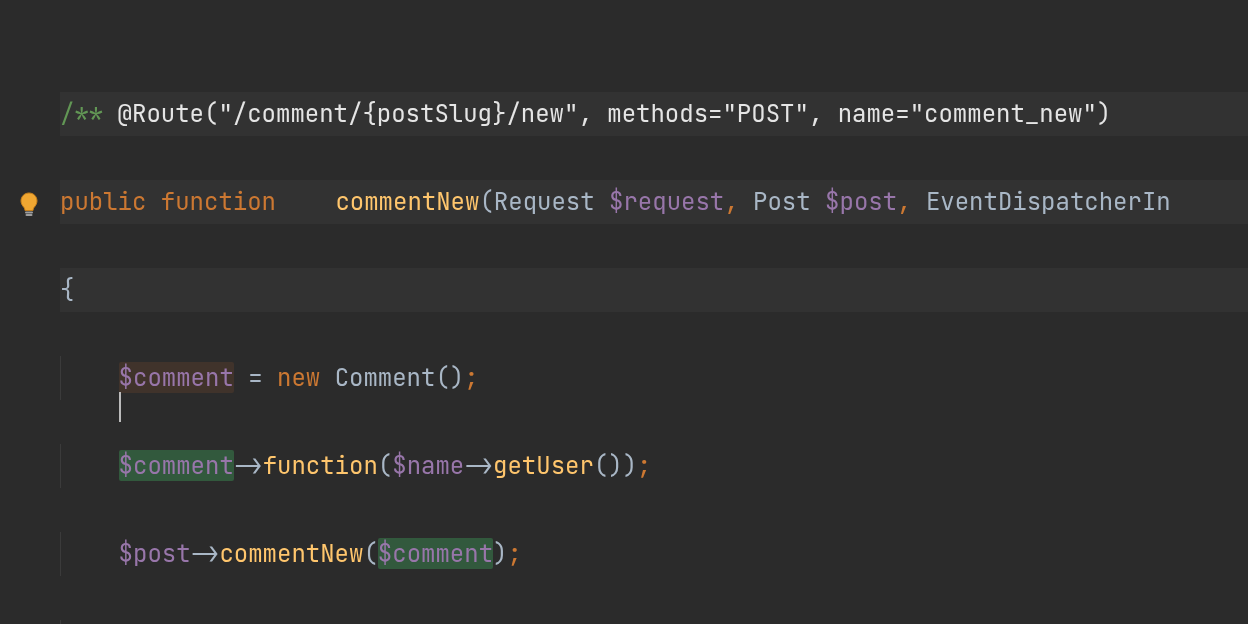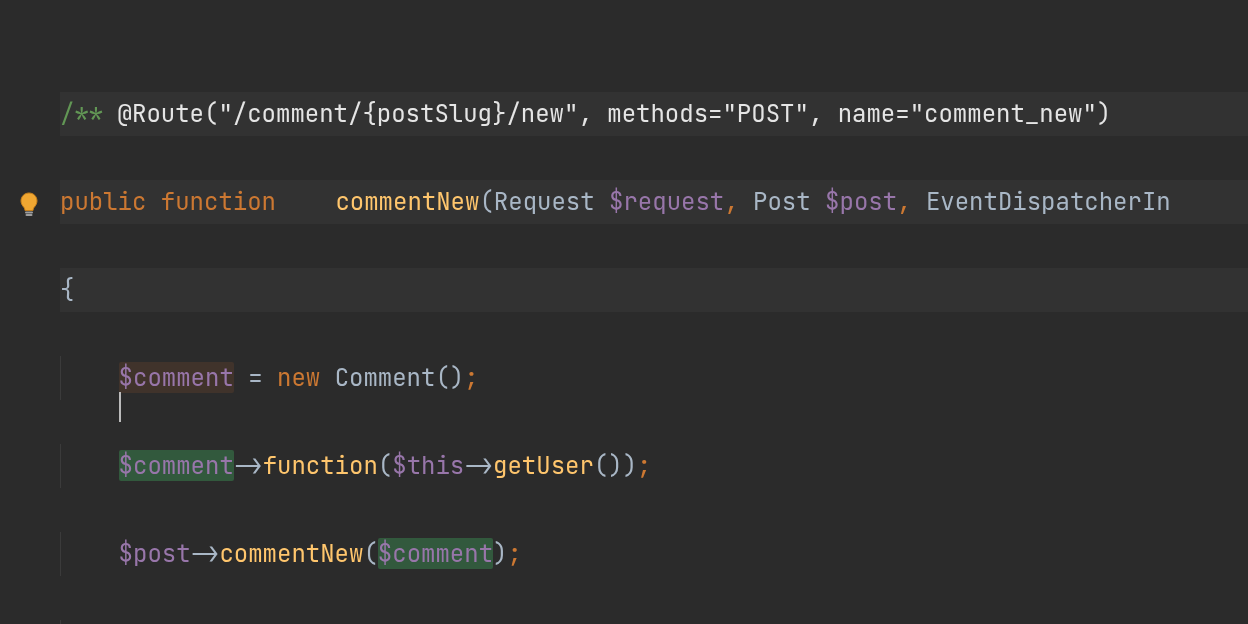--- a/index.html
+++ b/index.html
@@ -106,19 +106,19 @@
         <rect x="7.5" y="22" width="7" height="2" rx="1" fill="#9e9e9e"></rect>
       </svg>
     </div>
   </div>
 
   <div class="code-area">
 <span class="line signature"><span class="c-docstart">/**</span><span class="c-doc"> </span><span class="c-doc">@Route</span><span class="c-doc">(</span><span class="c-doc">"/comment/{postSlug}/new"</span><span class="c-doc">, </span><span class="c-doc">methods=</span><span class="c-doc">"POST"</span><span class="c-doc">, </span><span class="c-doc">name=</span><span class="c-doc">"comment_new"</span><span class="c-doc">)</span></span>
 <span class="line signature"><span class="c-keyword">public</span><span> </span><span class="c-keyword">function</span><span> </span><span class="c-func">commentNew</span><span class="c-paren">(</span><span class="c-class">Request</span><span> </span><span class="c-var">$request</span><span class="c-punct">,</span><span> </span><span class="c-class">Post</span><span> </span><span class="c-var">$post</span><span class="c-punct">,</span><span> </span><span class="c-class">EventDispatcherIn</span></span>
 <span class="line signature"><span class="c-default">{</span></span>
 <span class="line"><span class="indent-guide">    </span><span class="caret"></span><span class="c-var hl-write">$comment</span><span class="c-default"> = </span><span class="c-keyword">new</span><span> </span><span class="c-default">Comment</span><span class="c-paren">()</span><span class="c-punct">;</span></span>
-<span class="line"><span class="indent-guide">    </span><span class="c-var hl-read">$comment</span><span class="c-default">-&gt;</span><span class="c-method">function</span><span class="c-paren">(</span><span class="c-var">$this</span><span class="c-default">-&gt;</span><span class="c-method">getUser</span><span class="c-paren">())</span><span class="c-punct">;</span></span>
+<span class="line"><span class="indent-guide">    </span><span class="c-var hl-read">$comment</span><span class="c-default">-&gt;</span><span class="c-method">function</span><span class="c-paren">(</span><span class="c-var">$name</span><span class="c-default">-&gt;</span><span class="c-method">getUser</span><span class="c-paren">())</span><span class="c-punct">;</span></span>
 <span class="line"><span class="indent-guide">    </span><span class="c-var">$post</span><span class="c-default">-&gt;</span><span class="c-method">commentNew</span><span class="c-paren">(</span><span class="c-var hl-read">$comment</span><span class="c-paren">)</span><span class="c-punct">;</span></span>
 <span class="line"><span class="indent-guide">    </span></span>
 
 
   </div>
 </div>
 
 </body></html>

